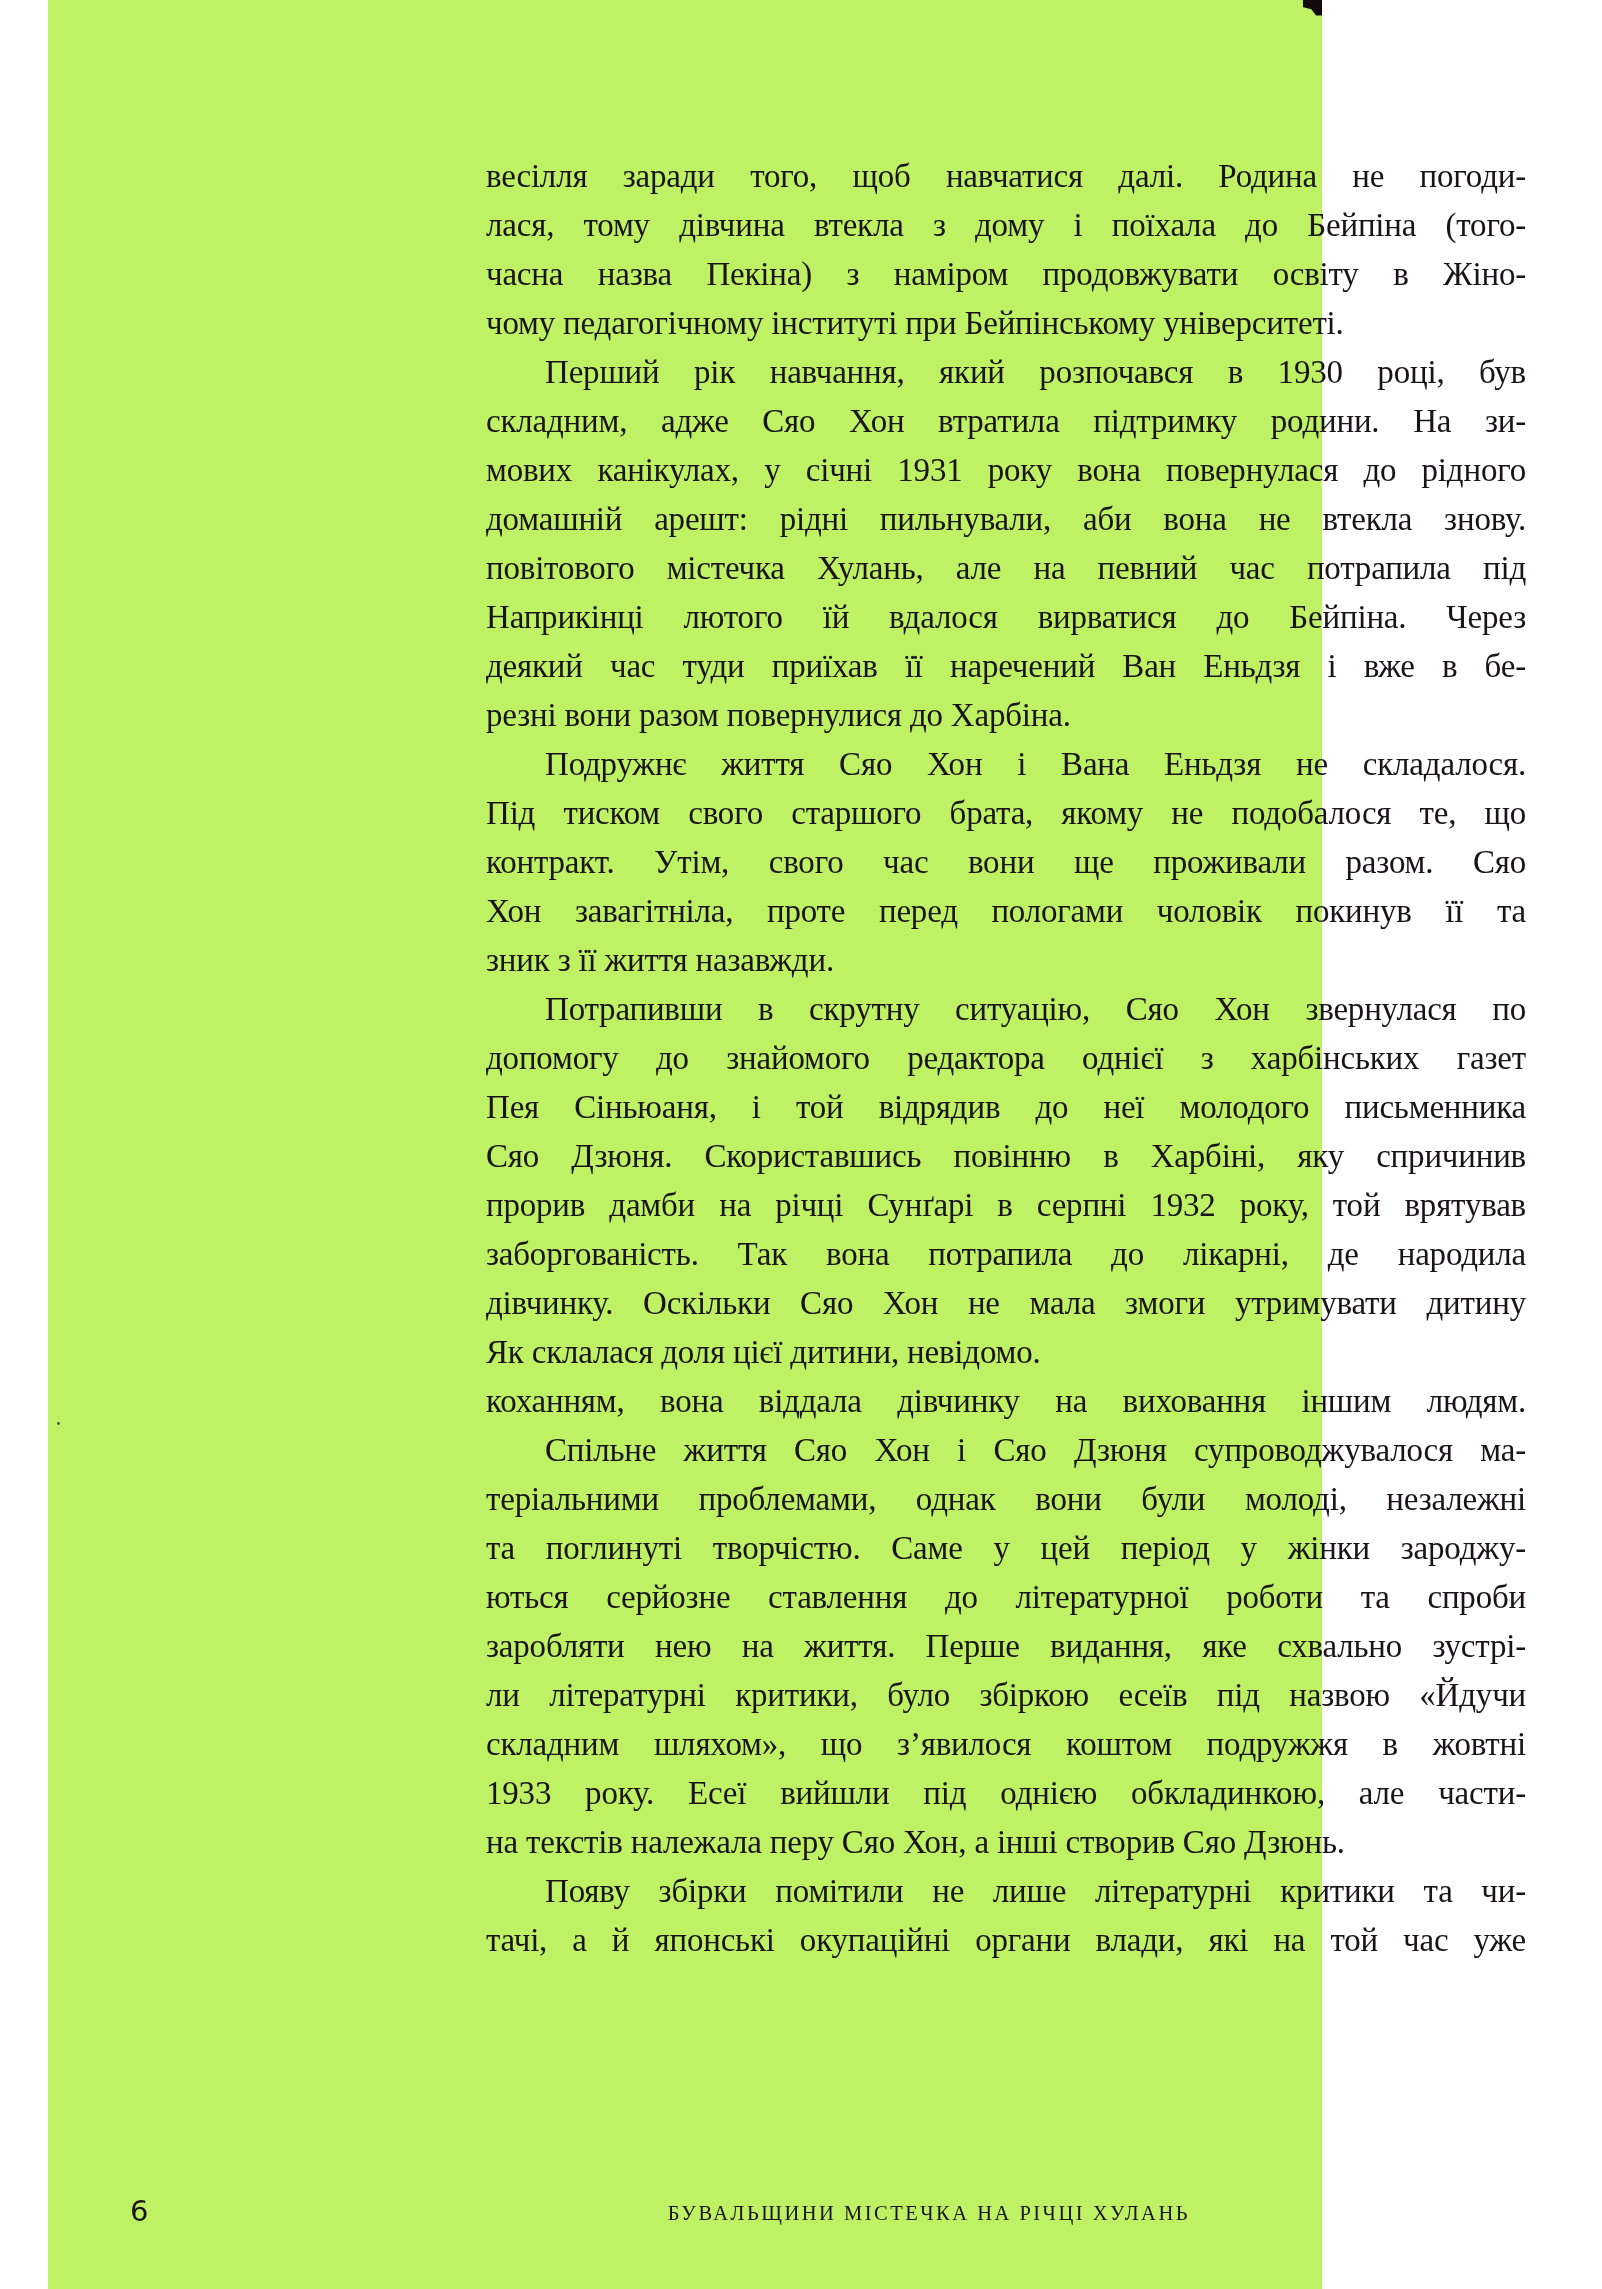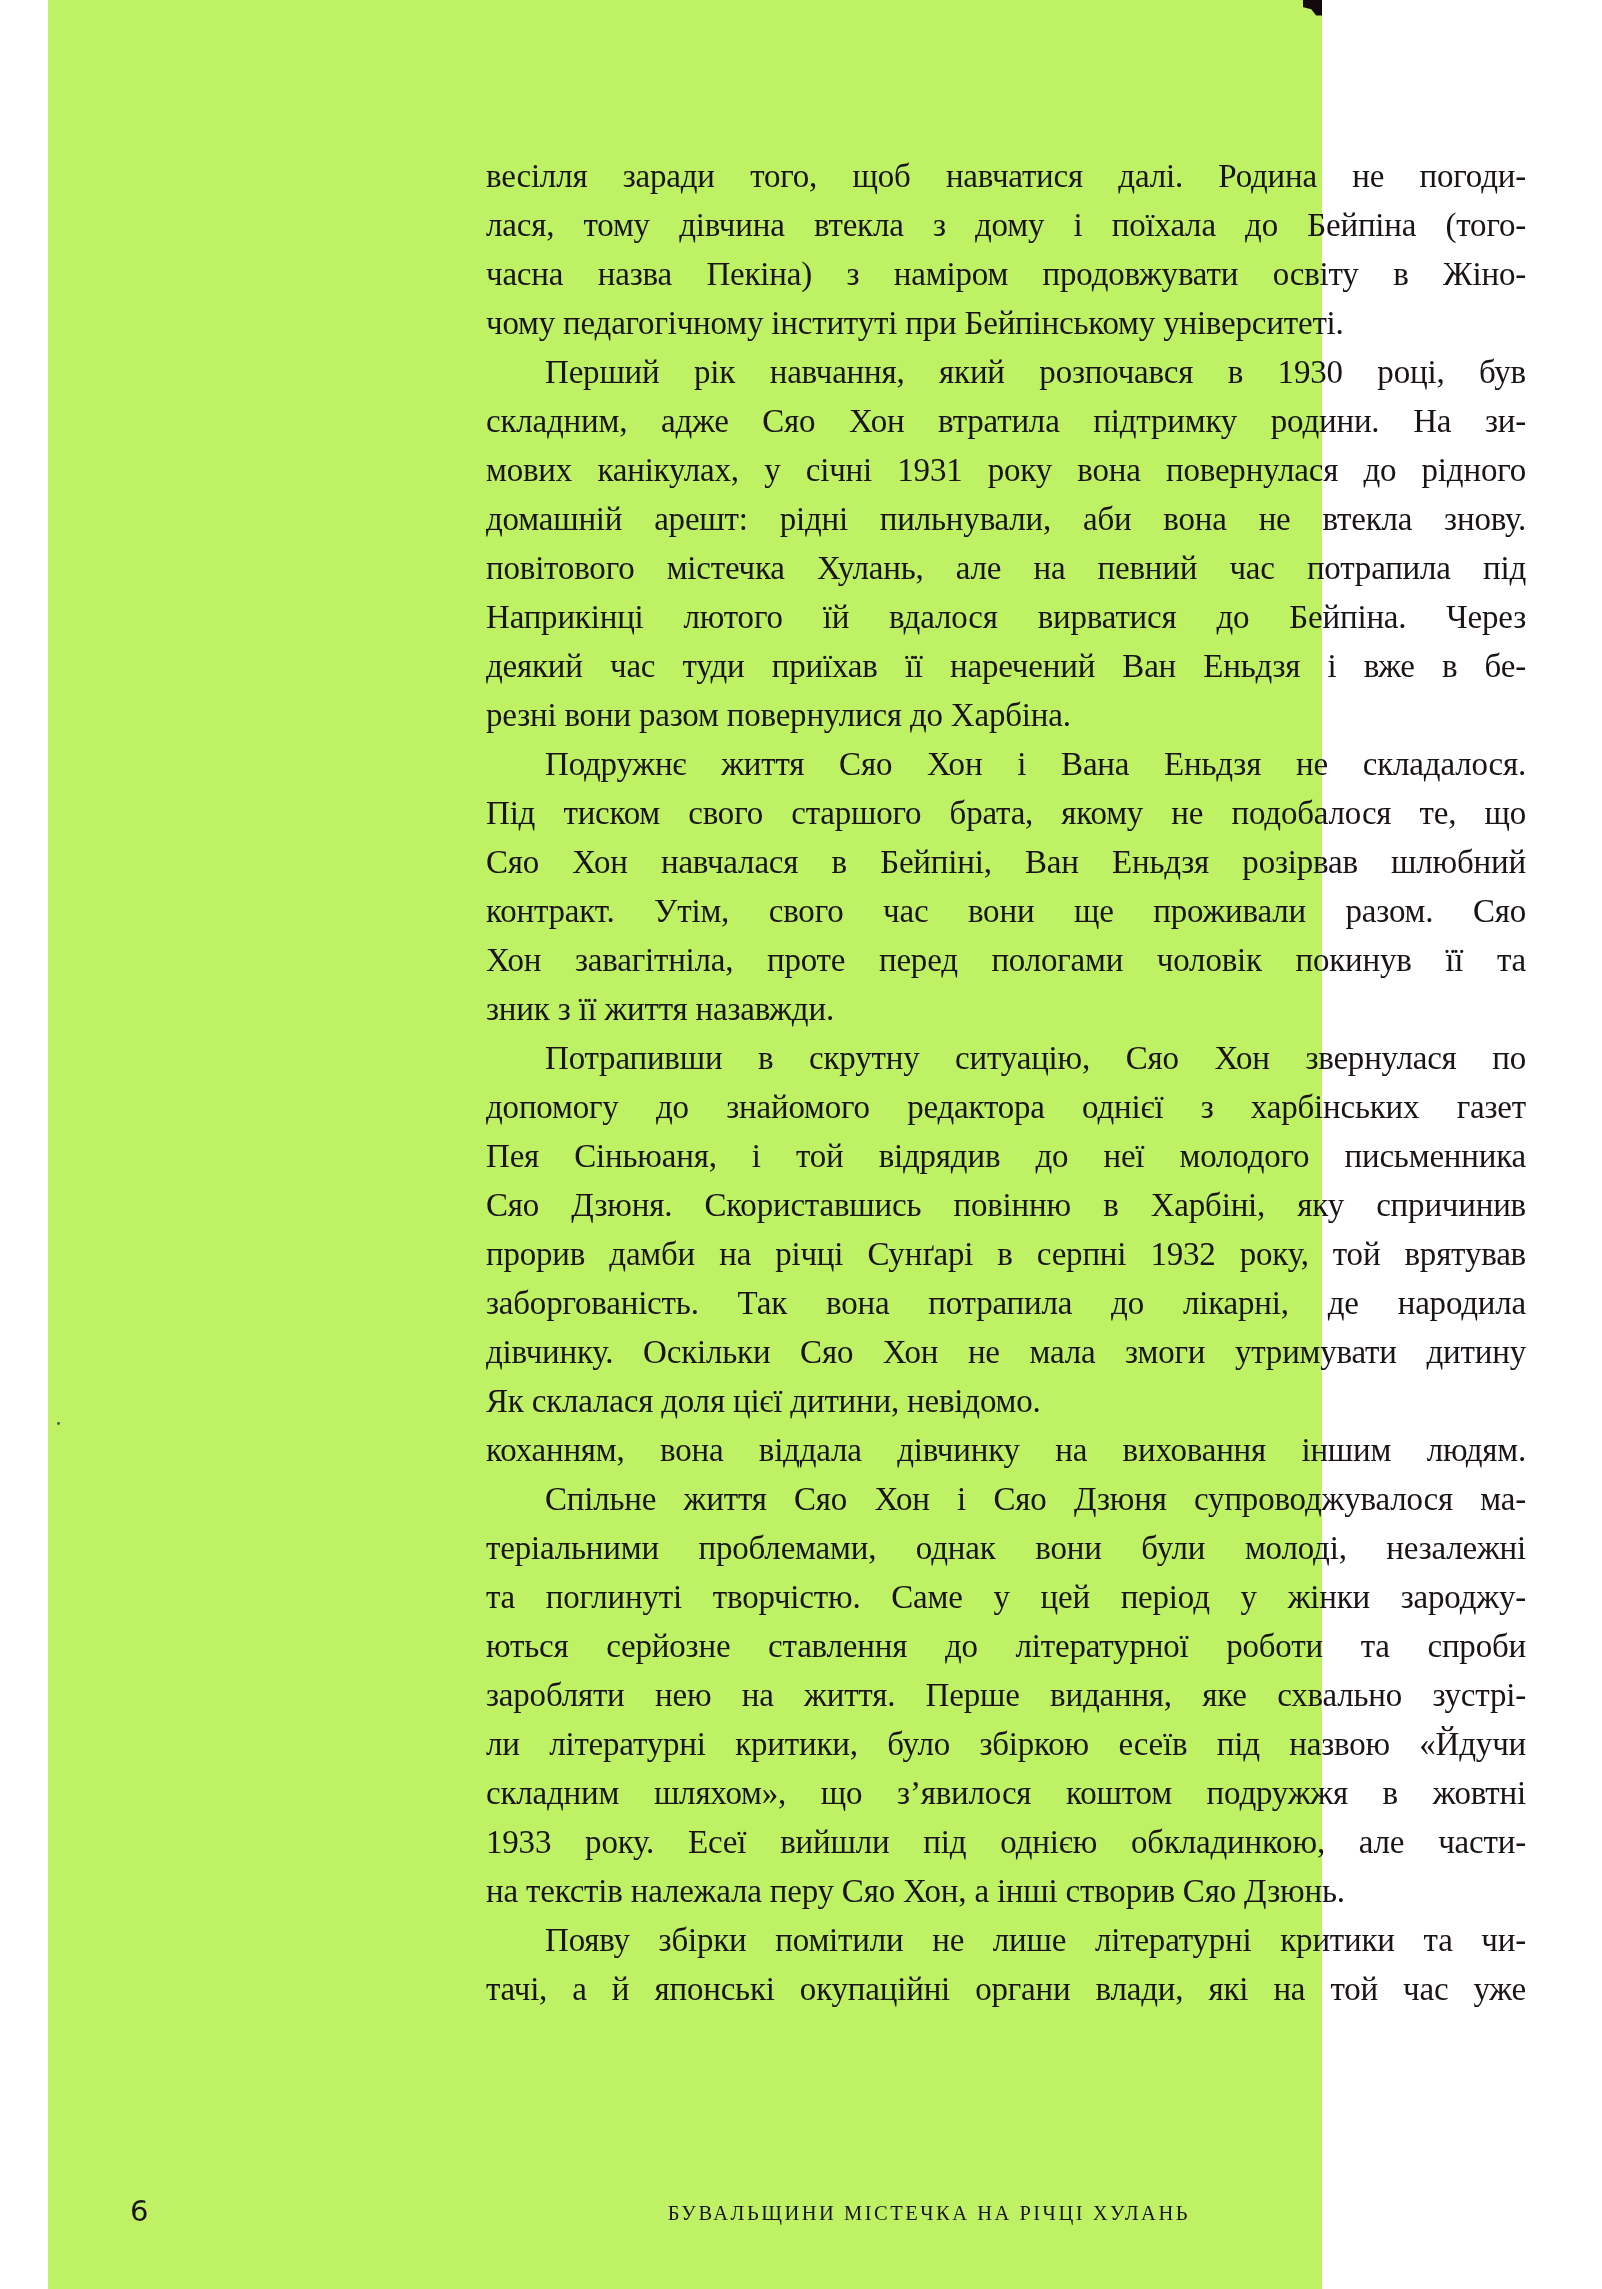--- a/index.html
+++ b/index.html
@@ -104,21 +104,20 @@
         <span class="line">мових канікулах, у січні 1931 року вона повернулася до рідного</span>
         <span class="line">домашній арешт: рідні пильнували, аби вона не втекла знову.</span>
         <span class="line">повітового містечка Хулань, але на певний час потрапила під</span>
         <span class="line">Наприкінці лютого їй вдалося вирватися до Бейпіна. Через</span>
         <span class="line">деякий час туди приїхав її наречений Ван Еньдзя і вже в бе-</span>
         <span class="line last">резні вони разом повернулися до Харбіна.</span>
       </div>
       <div>
         <span class="line indent">Подружнє життя Сяо Хон і Вана Еньдзя не складалося.</span>
         <span class="line">Під тиском свого старшого брата, якому не подобалося те, що</span>
-        <span class="line">Сяо Хон навчалася в Бейпіні, Ван Еньдзя розірвав шлюбний</span>
         <span class="line">контракт. Утім, свого час вони ще проживали разом. Сяо</span>
         <span class="line">Хон завагітніла, проте перед пологами чоловік покинув її та</span>
         <span class="line last">зник з її життя назавжди.</span>
       </div>
       <div>
         <span class="line indent">Потрапивши в скрутну ситуацію, Сяо Хон звернулася по</span>
         <span class="line">допомогу до знайомого редактора однієї з харбінських газет</span>
         <span class="line">Пея Сіньюаня, і той відрядив до неї молодого письменника</span>
         <span class="line">Сяо Дзюня. Скориставшись повінню в Харбіні, яку спричинив</span>
         <span class="line">прорив дамби на річці Сунґарі в серпні 1932 року, той врятував</span>

